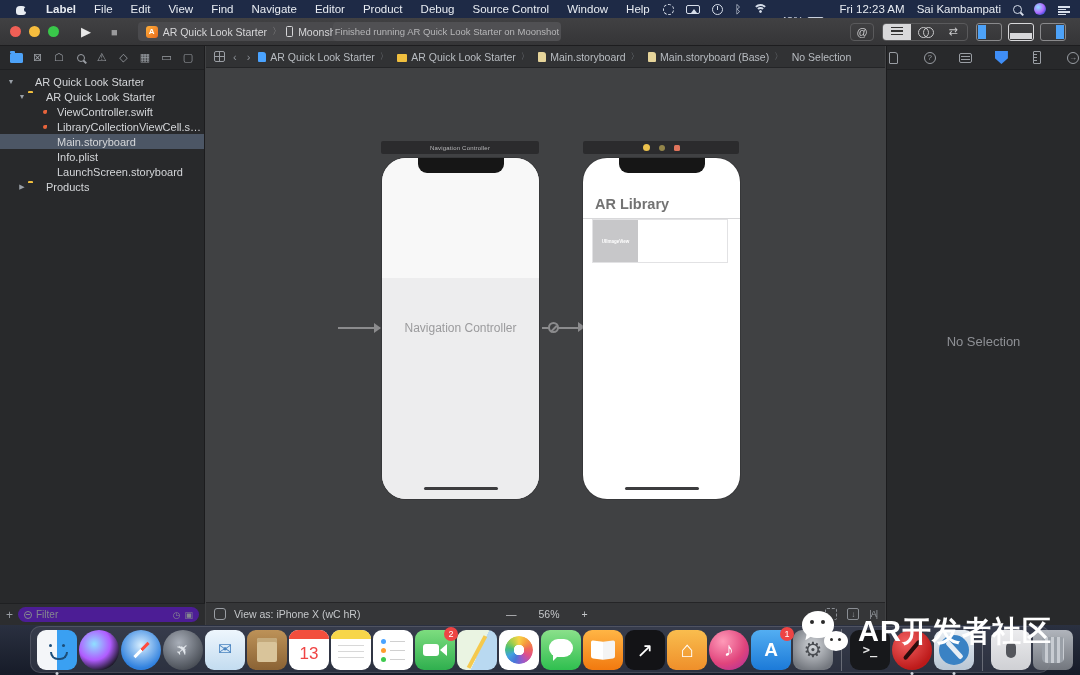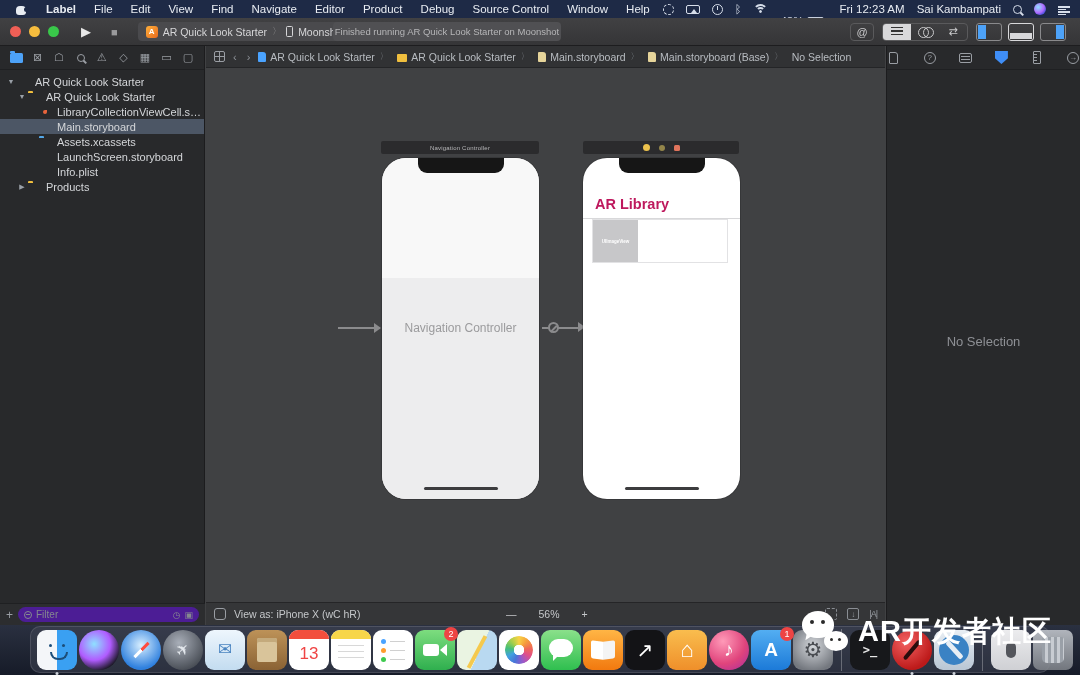--- a/index.html
+++ b/index.html
@@ -142,21 +142,21 @@
 
   
   .phone{position:absolute;width:157px;height:341px;background:#fff;border-radius:24px;overflow:hidden;box-shadow:0 0 0 1px rgba(0,0,0,.15);}
   .ph1{left:176px;top:90px;}
   .ph2{left:377px;top:90px;}
   .notch{position:absolute;top:0;left:50%;transform:translateX(-50%);width:86px;height:15px;background:#161616;border-radius:0 0 9px 9px;}
   .homebar{position:absolute;bottom:9px;left:50%;transform:translateX(-50%);width:74px;height:3px;background:#3c3c3e;border-radius:2px;}
   .ph1 .navarea{position:absolute;left:0;right:0;top:0;height:120px;background:#f8f8f8;}
   .ph1 .content{position:absolute;left:0;right:0;top:120px;bottom:0;background:#ededee;}
   .ph1 .center-label{position:absolute;left:0;right:0;top:163px;text-align:center;font-size:12px;color:#9b9b9d;}
-  .ph2 .navtitle{position:absolute;left:12px;top:38px;font-size:14.5px;font-weight:bold;color:#be185d;}
+  .ph2 .navtitle{position:absolute;left:12px;top:38px;font-size:14.5px;font-weight:bold;color:#737373;}
   .ph2 .hairline{position:absolute;left:0;right:0;top:60px;height:1px;background:#d8d8da;}
   .cell{position:absolute;left:9px;top:61px;width:136px;height:44px;background:#fff;border:1px solid #e2e2e4;display:flex;}
   .cell-img{width:45px;background:#c7c7c9;display:flex;align-items:center;justify-content:center;}
   .cell-img span{font-size:4.5px;color:#fff;font-weight:bold;}
   .cell-text{flex:1;display:flex;align-items:center;padding-left:9px;font-size:10.5px;color:#141414;}
 
   
   .entry-arrow{position:absolute;left:132px;top:259px;width:42px;height:2px;background:#8b8b8d;}
   .entry-arrow::after{content:"";position:absolute;right:-1px;top:-4px;border-left:7px solid #8b8b8d;border-top:5px solid transparent;border-bottom:5px solid transparent;}
   .segue{position:absolute;left:336px;top:253px;width:40px;height:14px;}
@@ -380,41 +380,41 @@
         <span class="flab">AR Quick Look Starter</span>
       </div>
       <div class="trow lvl1">
         <span class="disc">▼</span>
         <span class="fic"><span class="ic-folder"></span></span>
         <span class="flab">AR Quick Look Starter</span>
       </div>
       <div class="trow lvl2">
         <span class="disc"></span>
         <span class="fic"><span class="ic-page swift"></span></span>
+        <span class="flab">ViewController.swift</span>
+      </div>
+      <div class="trow lvl2">
+        <span class="disc"></span>
+        <span class="fic"><span class="ic-page swift"></span></span>
         <span class="flab">LibraryCollectionViewCell.swift</span>
       </div>
       <div class="trow lvl2 sel">
         <span class="disc"></span>
         <span class="fic"><span class="ic-page sb"></span></span>
         <span class="flab">Main.storyboard</span>
       </div>
       <div class="trow lvl2">
         <span class="disc"></span>
-        <span class="fic"><span class="ic-folder blue"></span></span>
-        <span class="flab">Assets.xcassets</span>
+        <span class="fic"><span class="ic-page plist"></span></span>
+        <span class="flab">Info.plist</span>
       </div>
       <div class="trow lvl2">
         <span class="disc"></span>
         <span class="fic"><span class="ic-page sb"></span></span>
         <span class="flab">LaunchScreen.storyboard</span>
-      </div>
-      <div class="trow lvl2">
-        <span class="disc"></span>
-        <span class="fic"><span class="ic-page plist"></span></span>
-        <span class="flab">Info.plist</span>
       </div>
       <div class="trow lvl1">
         <span class="disc">▶</span>
         <span class="fic"><span class="ic-folder"></span></span>
         <span class="flab">Products</span>
       </div>
     </div>
     <div class="filterbar">
       <span class="plus">+</span>
       <div class="filter-field">

